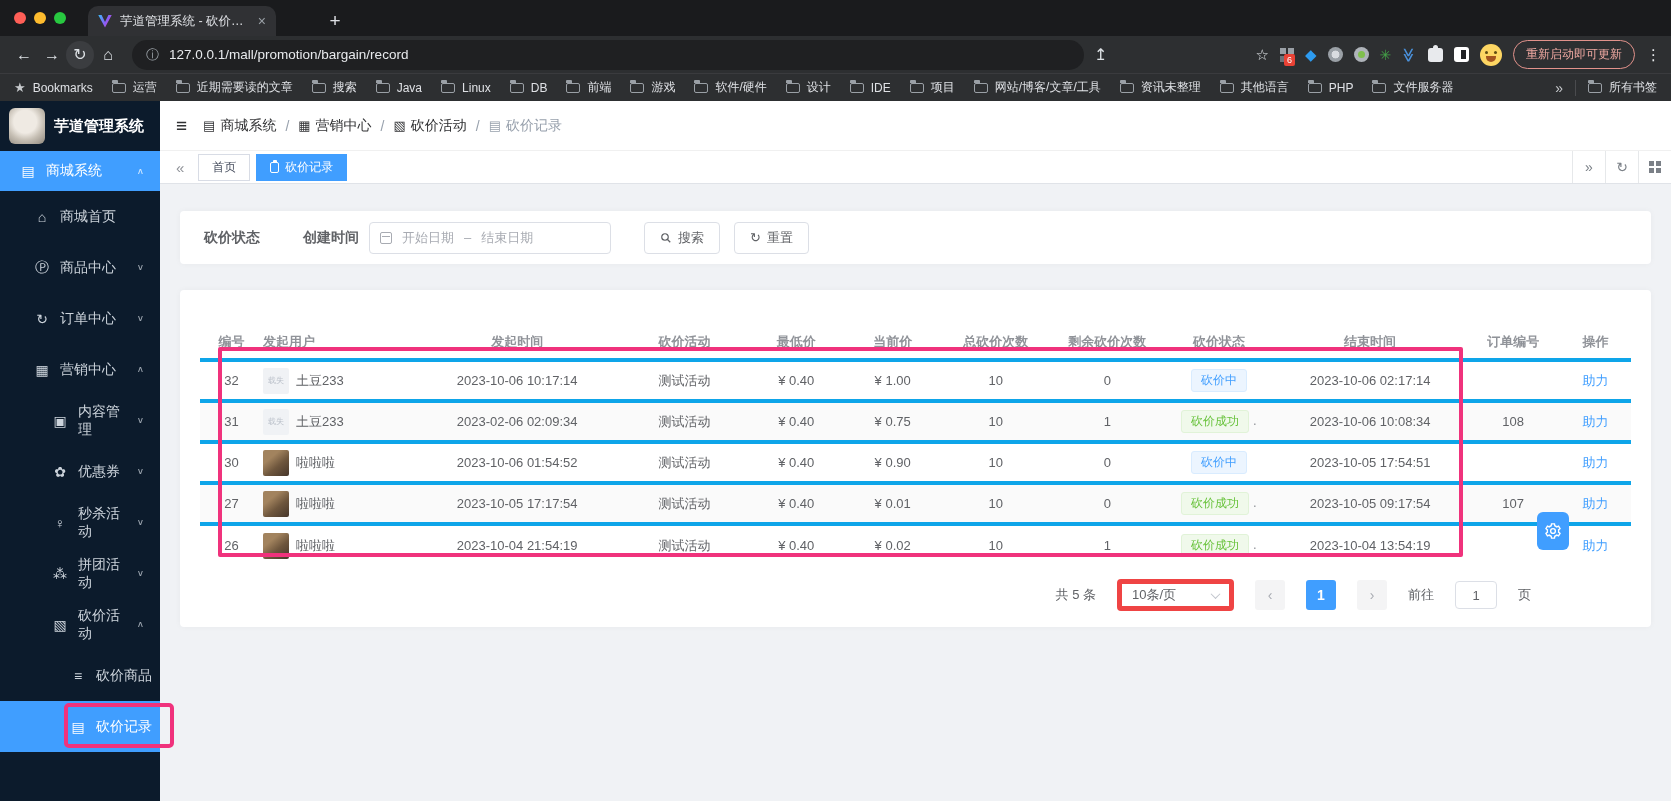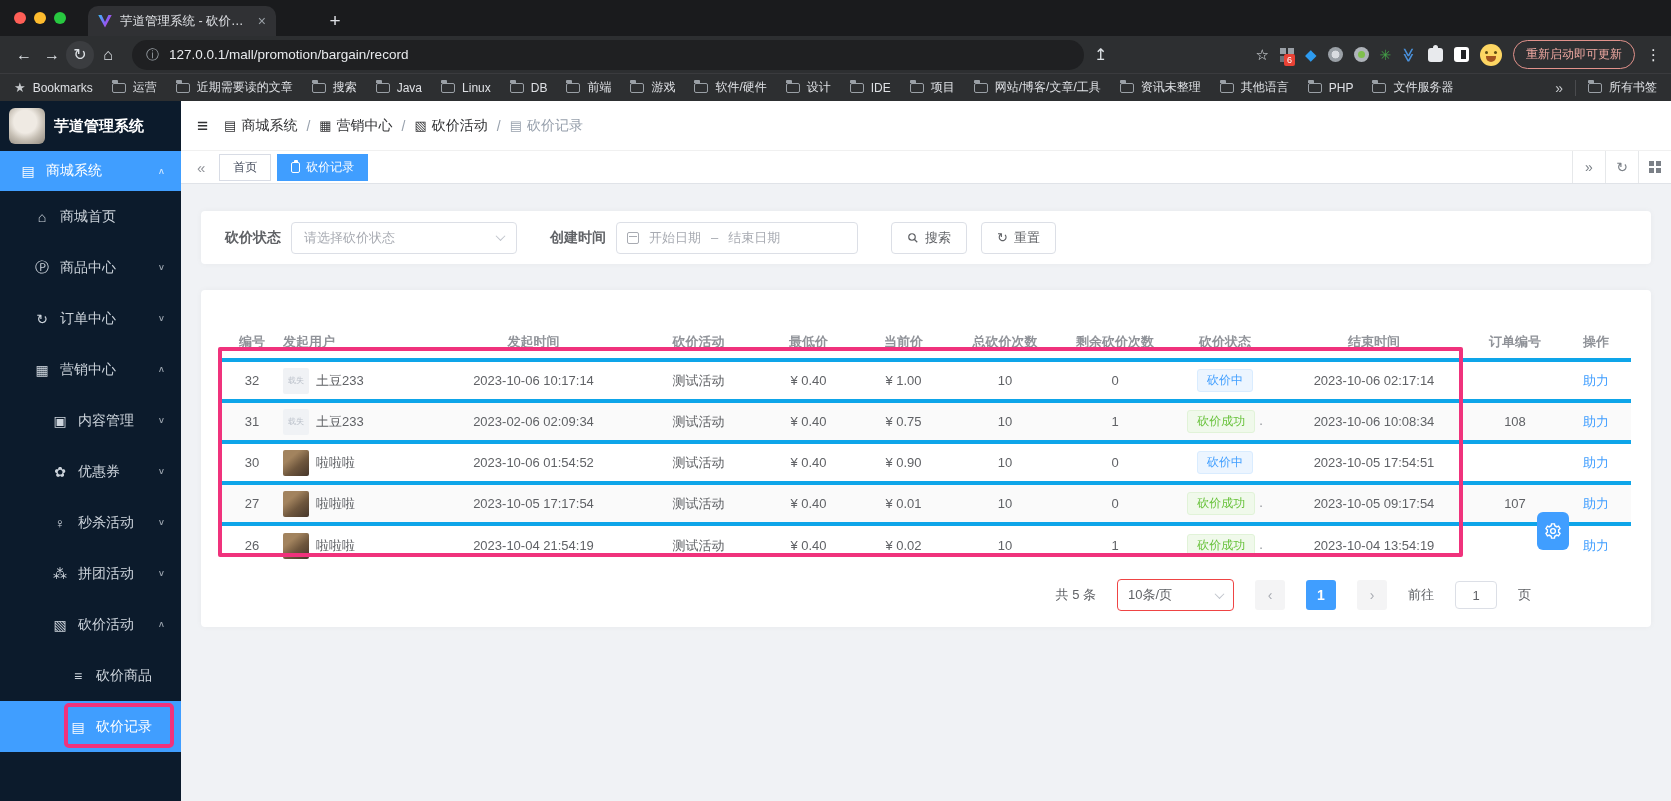--- a/index.html
+++ b/index.html
@@ -55,21 +55,21 @@
   .bm-star { color:#c7cacd; font-size:13px; }
   .folder-icon { width:14px; height:10px; border:1.4px solid #9aa0a6; border-radius:2px; position:relative; flex:none; }
   .folder-icon::before { content:""; position:absolute; top:-4px; left:-1px; width:6px; height:3px; background:#9aa0a6; border-radius:1px 1px 0 0; }
   .bm-tail { margin-left:auto; display:flex; align-items:center; gap:12px; flex:none; }
   .bm-overflow { color:#c7cacd; font-size:14px; }
   .bm-divider { width:1px; height:16px; background:#4a4b4e; }
 
   
   .app { position:absolute; top:101px; left:0; right:0; bottom:0; display:flex; background:#f0f2f5; }
 
-  .sidebar { width:181px; flex:none; background:#0c1b2c; position:relative; }
+  .sidebar { width:160px; flex:none; background:#0c1b2c; position:relative; }
   .logo { height:50px; display:flex; align-items:center; gap:9px; padding:0 9px; }
   .logo-img { width:36px; height:36px; border-radius:6px; flex:none;
               background:radial-gradient(circle at 45% 38%, #efeae3 0 38%, #c6bfb4 62%, #8d867c); }
   .logo-title { color:#fff; font-size:15px; font-weight:bold; white-space:nowrap; }
   .side-item { display:flex; align-items:center; gap:10px; font-size:14px; color:#cdd4dc; cursor:pointer; }
   .side-item .s-icon { font-size:14px; width:16px; text-align:center; flex:none; }
   .side-item .s-arrow { margin-left:auto; margin-right:16px; font-size:10px; opacity:.75; transform:scaleY(.85); }
   .lvl0 { height:40px; padding-left:20px; background:#409eff; color:#fff; }
   .lvl1 { height:51px; padding-left:34px; }
   .lvl2 { height:51px; padding-left:52px; }
@@ -135,21 +135,21 @@
                   background:linear-gradient(140deg,#a2835e 0 30%,#6e563d 60%,#46362a); }
   .uname-link { color:#606266; cursor:pointer; }
   .badge { display:inline-block; padding:2px 9px; font-size:12px; border-radius:3px; line-height:17px; }
   .badge.ing { background:#ecf5ff; color:#409eff; border:1px solid #d9ecff; }
   .badge.success { background:#f0f9eb; color:#67c23a; border:1px solid #e1f3d8; }
   .suffix { color:#909399; margin-left:4px; }
   .link { color:#409eff; cursor:pointer; }
 
   .pagi { display:flex; align-items:center; justify-content:flex-end; gap:21px; margin-top:14px; padding-right:100px;
           font-size:13px; color:#606266; }
-  .psize { width:117px; height:32px; border:1px solid #ef4444; border-radius:4px; display:flex; align-items:center;
+  .psize { width:117px; height:32px; border:5px solid #ef4444; border-radius:4px; display:flex; align-items:center;
            justify-content:space-between; padding:0 10px; color:#606266; background:#fff; }
   .pbtn { min-width:30px; height:30px; border-radius:3px; background:#f4f4f5; display:flex; align-items:center;
           justify-content:center; font-size:14px; color:#a8abb2; }
   .pbtn.page { background:#409eff; color:#fff; font-weight:600; }
   .goto-input { width:42px; height:28px; border:1px solid #dcdfe6; border-radius:4px; text-align:center;
                 color:#606266; font-size:13px; font-family:inherit; }
 
   
   .pink-table { position:absolute; left:218px; top:347px; width:1245px; height:210px; border:4px solid #f0327c;
                 border-radius:2px; pointer-events:none; z-index:5; }
@@ -409,24 +409,20 @@
           <span class="tr-btn">
               <span class="grid-ic"></span>
             </span>
         </span>
       </div>
 
       <div class="content">
 
         <div class="card filter-card">
           <span class="f-label">砍价状态</span>
-          <div class="select">
-            <span class="placeholder">请选择砍价状态</span>
-            <span class="chev-down"></span>
-          </div>
           <span class="gap24"></span>
           <span class="f-label">创建时间</span>
           <div class="daterange">
             <span class="cal-ic"></span>
             <span class="placeholder">开始日期</span>
             <span class="dr-sep">–</span>
             <span class="placeholder">结束日期</span>
           </div>
           <span class="gap24"></span>
           <button class="btn">

